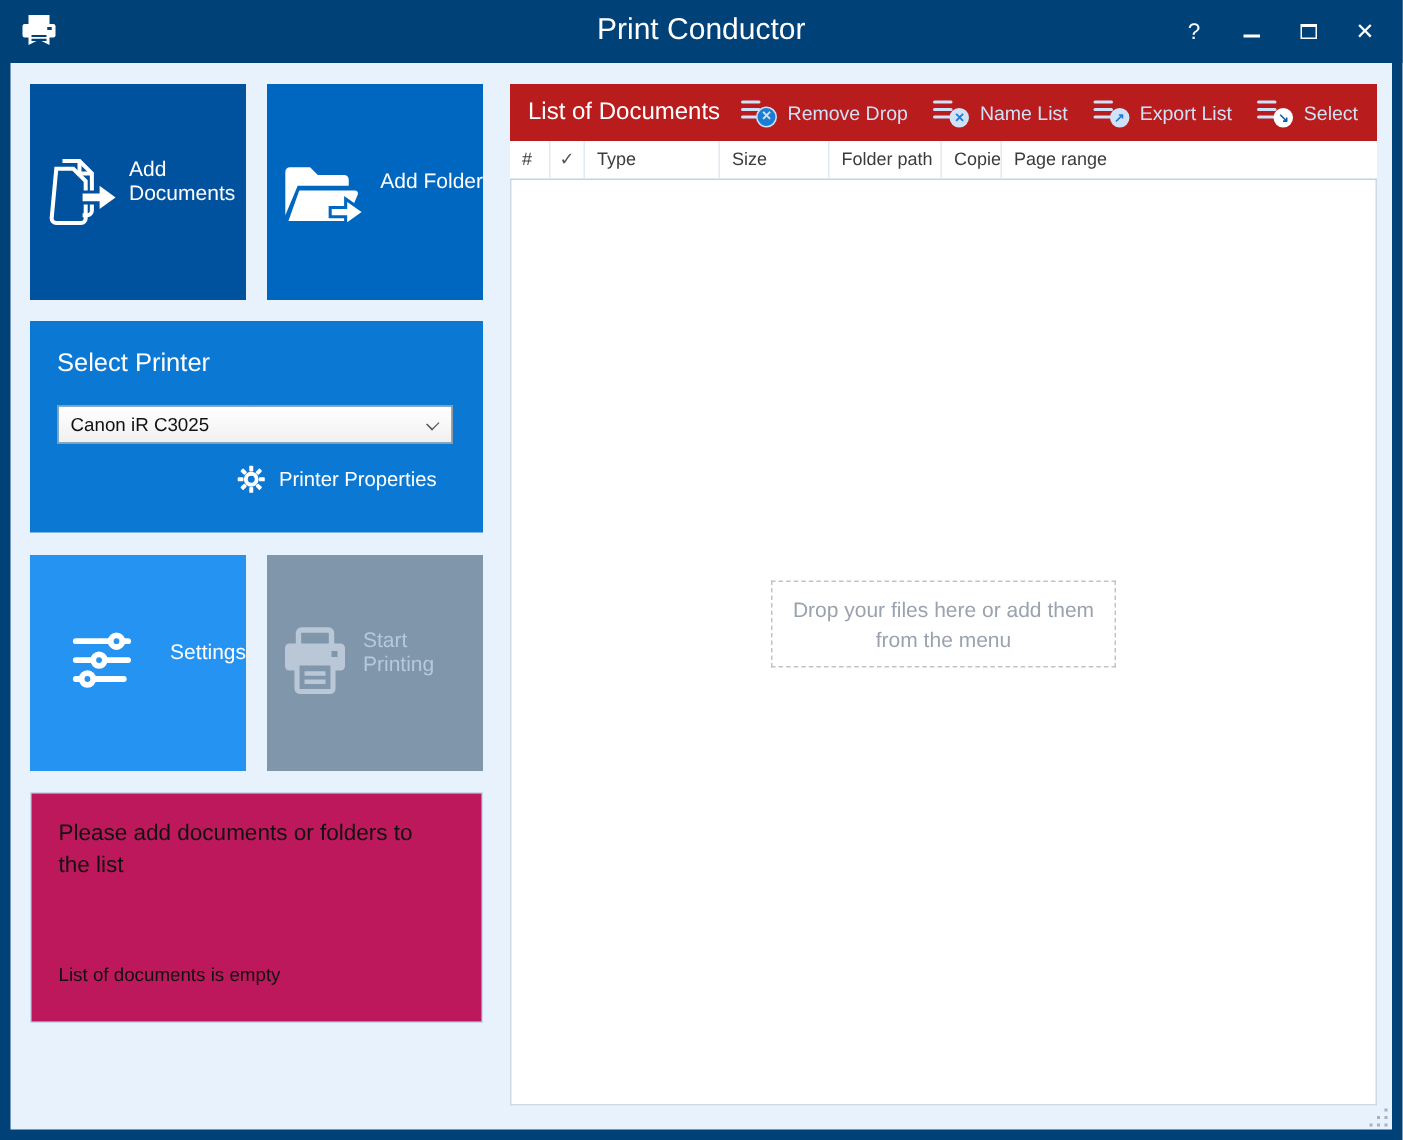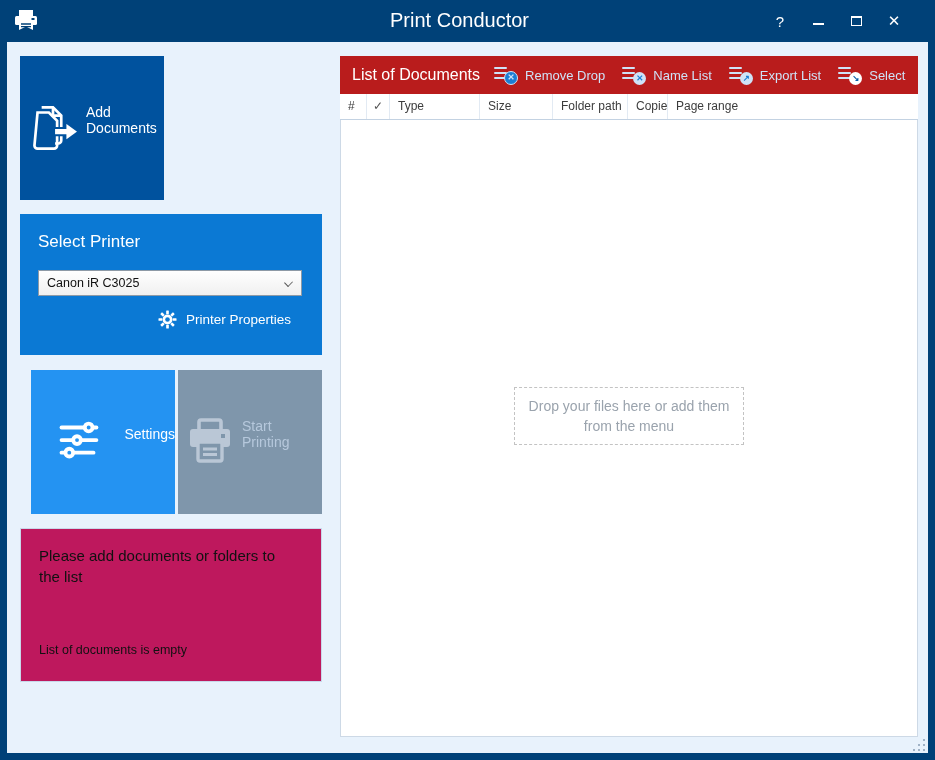--- a/index.html
+++ b/index.html
@@ -6,21 +6,21 @@
   html,body { width:935px; height:760px; }
   body {
     font-family:"Liberation Sans", sans-serif;
     background:#004178;
     position:relative;
     overflow:hidden;
   }
 
   
   .titlebar {
-    position:absolute; top:0; left:0; right:16px; height:42px;
+    position:absolute; top:0; left:0; right:0; height:42px;
     background:#004178; color:#fff;padding-left:12px;
   }
   .app-icon { position:absolute; left:13px; top:9px; width:26px; height:24px; }
   .win-title {
     position:absolute; left:0; right:0; top:0; height:42px;
     text-align:center; line-height:40px; font-size:20px; color:#fff; font-weight:400;
   }
   .win-controls {
     position:absolute; right:10px; top:0; height:42px;
     display:flex; align-items:center; gap:8px;
@@ -42,21 +42,21 @@
   
   .tile {
     position:absolute; width:144px; height:144px;
     display:flex; align-items:center;
     color:#fff; cursor:pointer;
   }
   .tile .tile-icon { flex:1; display:flex; align-items:center; justify-content:center; width:100%; }
   .tile .tile-label { font-size:14px; padding-bottom:16px; }
   .tile-adddocs   { left:13px;  top:14px;  background:#00529e; }
   .tile-addfolder { left:171px; top:14px;  background:#0067c0; }
-  .tile-settings  { left:13px;  top:328px; background:#2493f2;margin-left:11px; }
+  .tile-settings  { left:13px;  top:328px; background:#2493f2; }
   .tile-startprint{ left:171px; top:328px; background:#7f96ab; cursor:default; }
   .tile-startprint .tile-label { color:#b6c8dc; }
 
   
   .printer-panel {
     position:absolute; left:13px; top:172px; width:302px; height:141px;
     background:#0b79d4; color:#fff;
   }
   .printer-panel .panel-title { position:absolute; left:18px; top:18px; font-size:17px; }
   .printer-select {
@@ -172,20 +172,30 @@
           <path d="M17 17 h11 l8 8 v24 a3 3 0 0 1 -3 3 h-16 a3 3 0 0 1 -3 -3 z"></path>
           <path d="M21 12 h11 l8 8 v24 a3 3 0 0 1 -3 3 h-3"></path>
           <path d="M32 12 v8 h8"></path>
         </g>
         <path d="M33 32 h11 v-6 l13 9.5 -13 9.5 v-6 h-11 z" fill="#fff" stroke="#00529e" stroke-width="2"></path>
       </svg>
     </div>
     <div class="tile-label">Add Documents</div>
   </div>
 
+  <div class="tile tile-addfolder">
+    <div class="tile-icon">
+      <svg viewBox="0 0 64 64" width="66" height="66">
+        <path fill="#fff" d="M10 16 h13 l5 5 h17 a3 3 0 0 1 3 3 v4 h-33 l-8 19 v-28 a3 3 0 0 1 3 -3 z"></path>
+        <path fill="#fff" d="M16 31 h36 a2 2 0 0 1 1.8 2.8 l-6.5 15 a3 3 0 0 1 -2.8 1.9 h-35.5 z"></path>
+        <path d="M36 42 h10 v-5.5 l12 8.5 -12 8.5 v-5.5 h-10 z" fill="#fff" stroke="#0067c0" stroke-width="2"></path>
+      </svg>
+    </div>
+    <div class="tile-label">Add Folder</div>
+  </div>
 
   <div class="printer-panel">
     <div class="panel-title">Select Printer</div>
     <div class="printer-select">
       <span>Canon iR C3025</span>
       <span class="chev"></span>
     </div>
     <div class="printer-props">
       <span>
         <svg viewBox="0 0 20 20" width="19" height="19">

